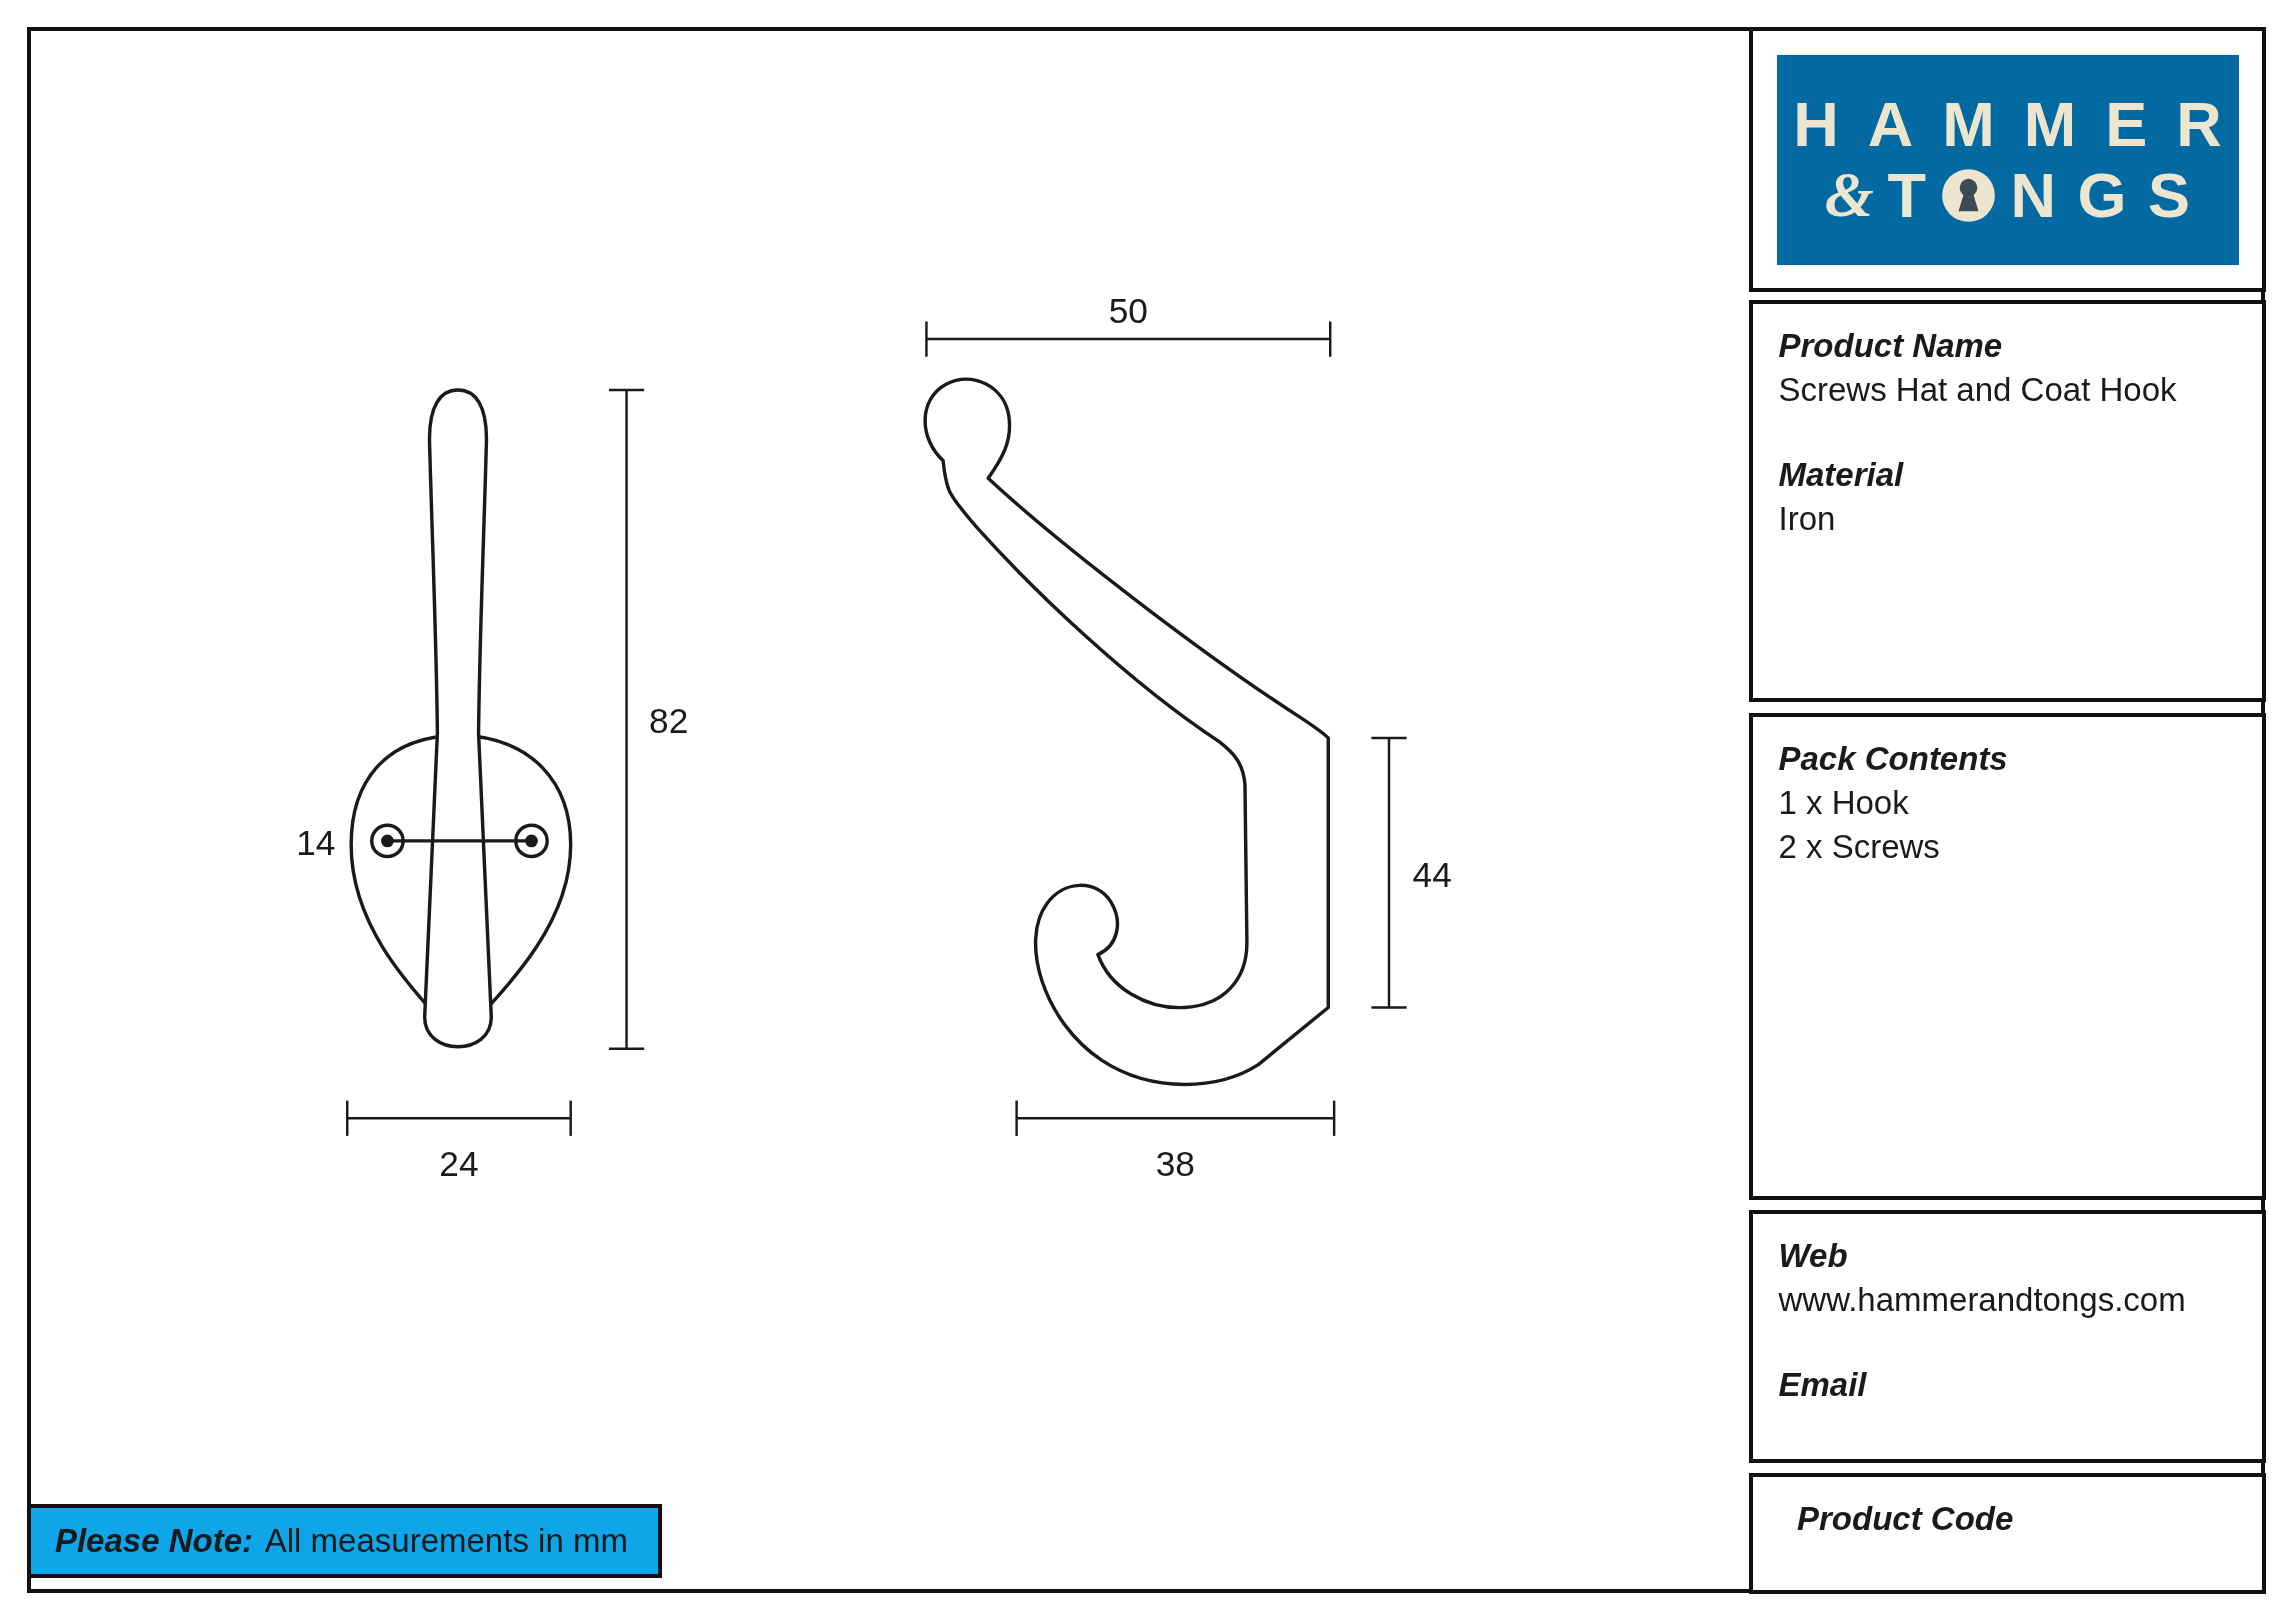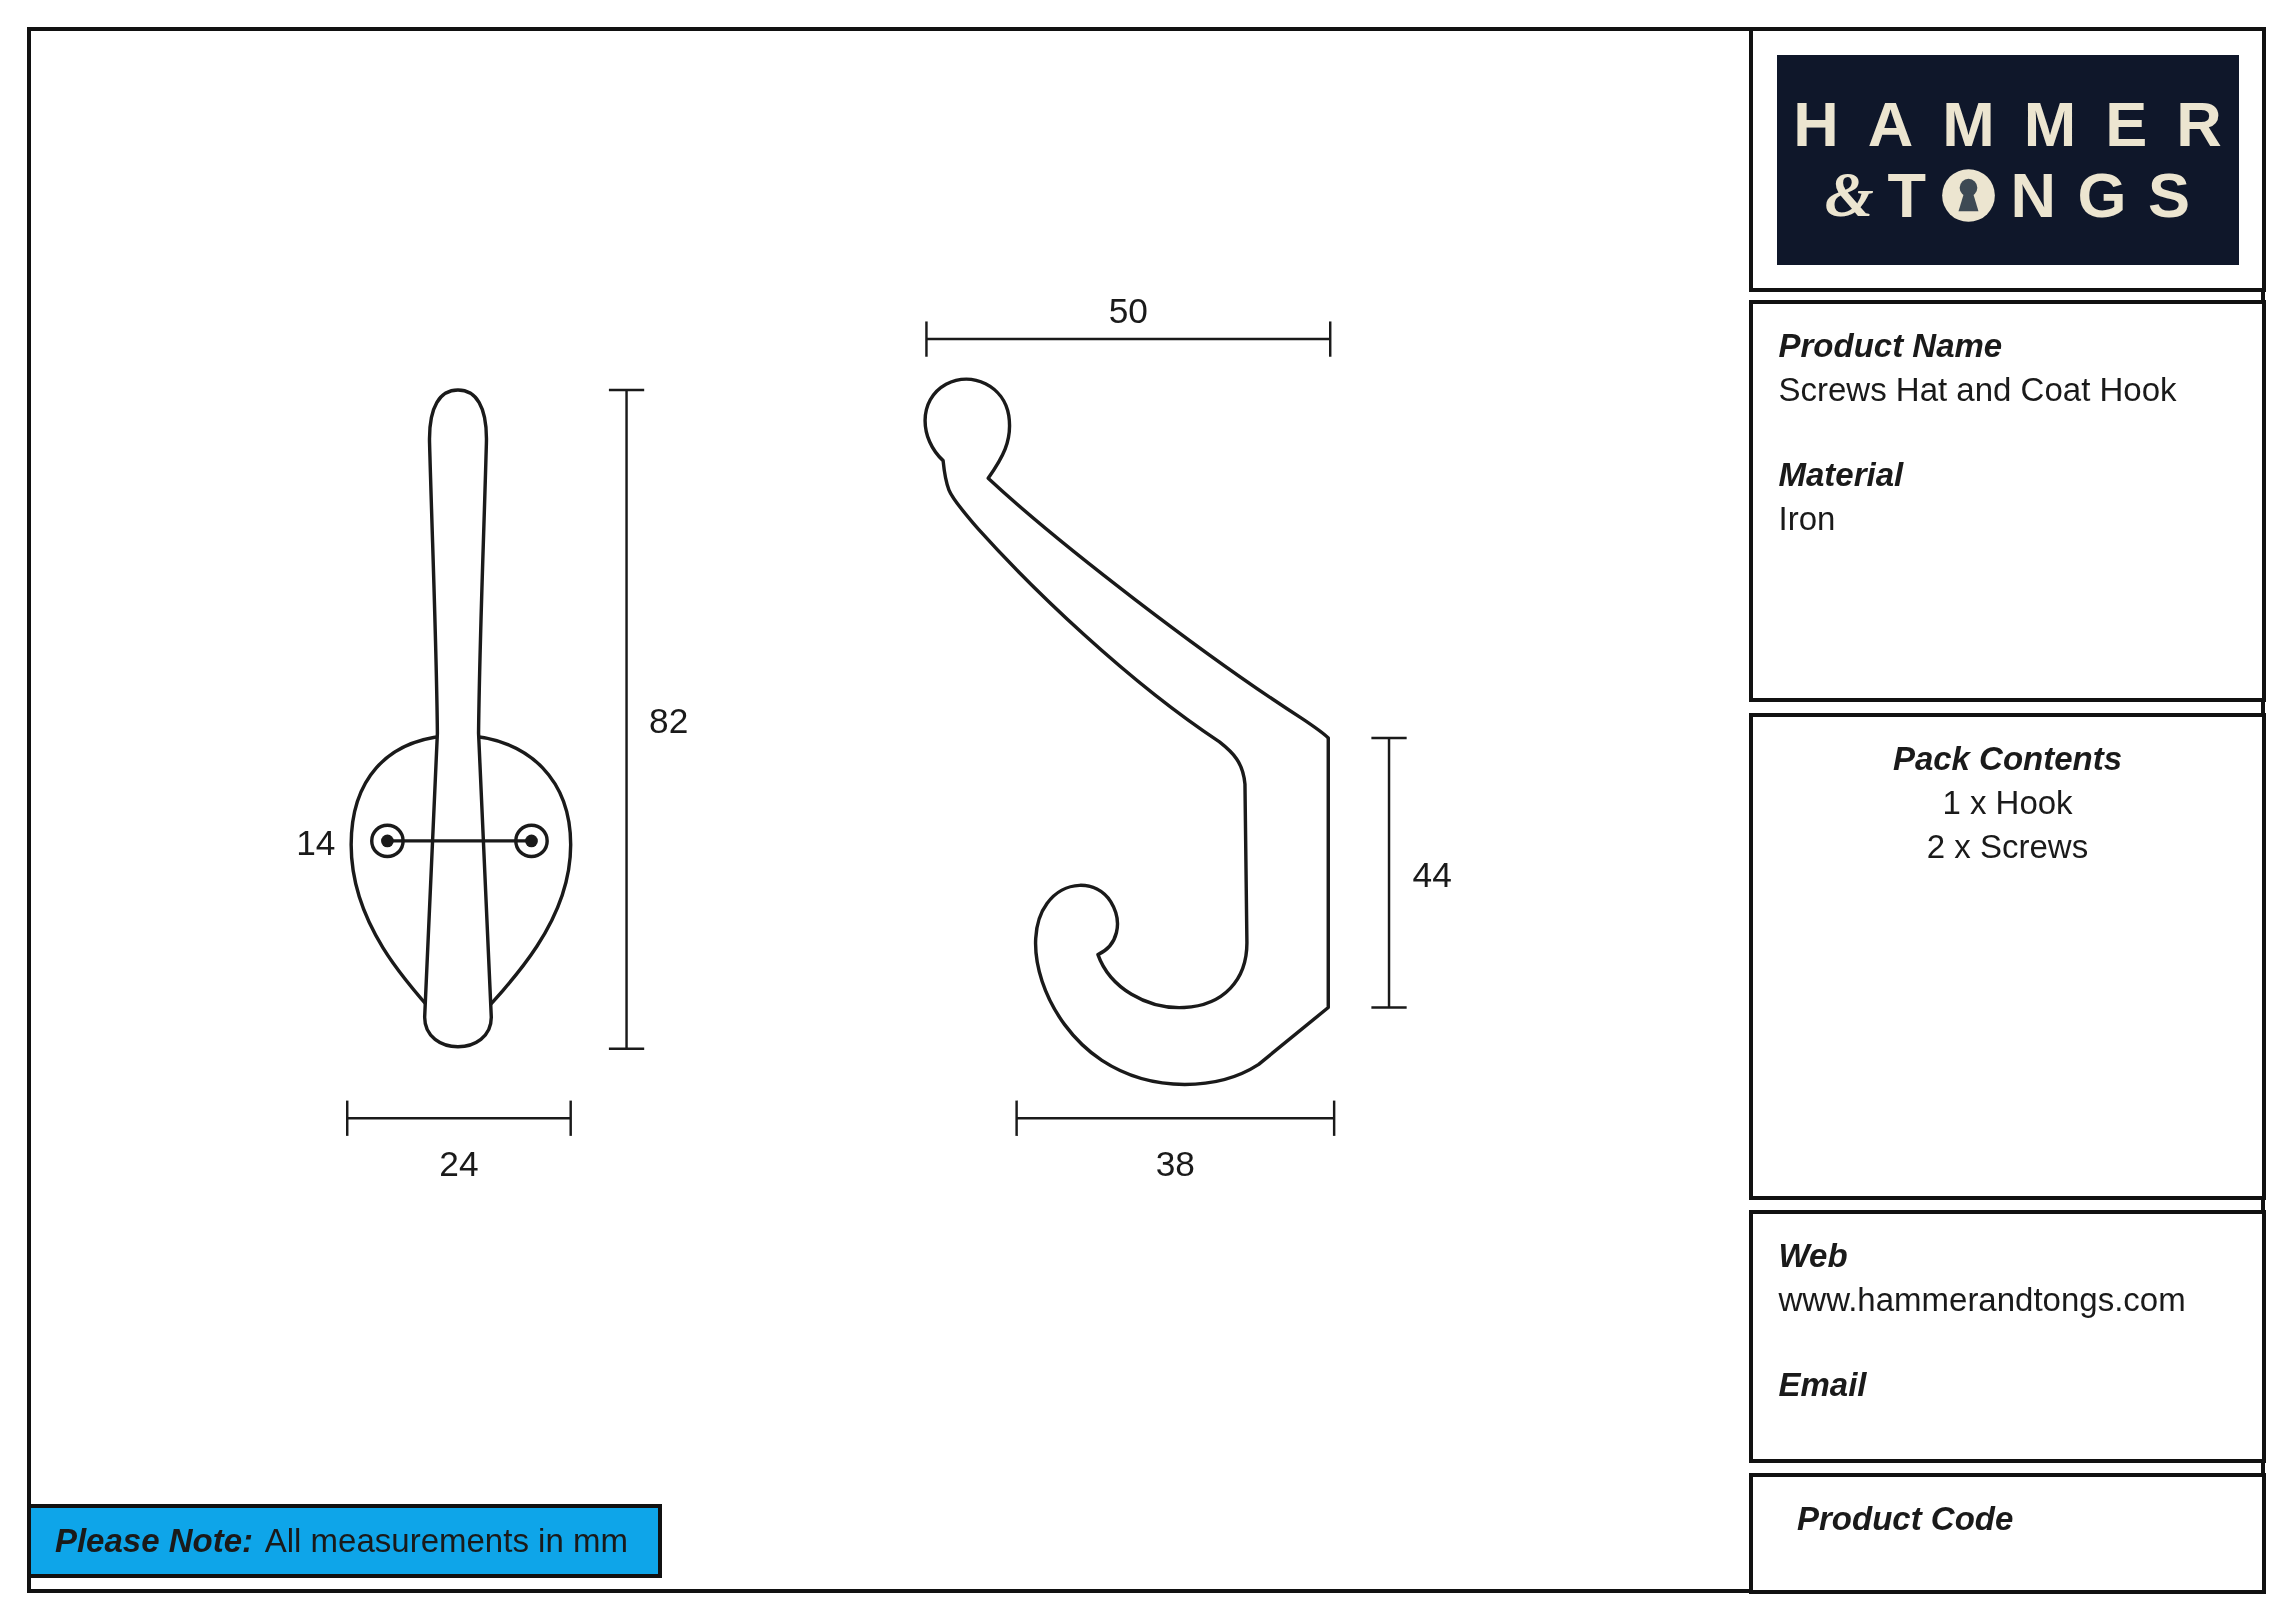--- a/index.html
+++ b/index.html
@@ -17,36 +17,36 @@
 
   .box {
     position:absolute; left:1749px; width:517px; border:4.9px solid #111111; background:#ffffff;
   }
   .text-box { padding:19.6px 25.5px; font-size:33px; line-height:1.34; }
   .h { font-weight:bold;font-style:italic; }
   .spaced { margin-top:41px; }
 
   .logo-box { top:27.4px; height:265px; padding:23.5px; }
   .logo {
-    width:100%; height:100%; background:#0f172a; color:#ece5d0;
+    width:100%; height:100%; background:#0369a1; color:#ece5d0;
     display:flex; flex-direction:column; align-items:center; justify-content:center; gap:7.8px;
   }
   .logo-line1 {
     font-size:63px; font-weight:bold; letter-spacing:29px; margin-right:-29px; line-height:1;
   }
   .logo-line2 { display:flex; align-items:center; gap:13.7px; line-height:1; }
   .logo-line2 .amp {
     font-family:"Liberation Serif", serif; font-style:italic; font-size:63px; font-weight:bold;
   }
   .logo-line2 .t { font-size:63px; font-weight:bold; }
   .logo-line2 .rest { font-size:63px; font-weight:bold; letter-spacing:21.6px; margin-right:-21.6px; }
   .keyhole { width:57px; height:57px; display:block; }
 
   .product-box { top:300px; height:402px; }
-  .pack-box { top:713px; height:487px;text-align:center; }
+  .pack-box { top:713px; height:487px; }
   .contact-box { top:1210px; height:253px; }
   .code-box { top:1473px; height:121px;padding-left:44px; }
   .code-box .v { font-size:28px; letter-spacing:-0.3px; }
 
   .note-box {
     position:absolute; left:27.4px; top:1504px; width:635px; height:74px;
     border:4.9px solid #111111; background:#0ea5e9; display:flex; align-items:center;
     padding-left:23.5px; font-size:33px;
   }
   .note-box .h { margin-right:11.8px; }

